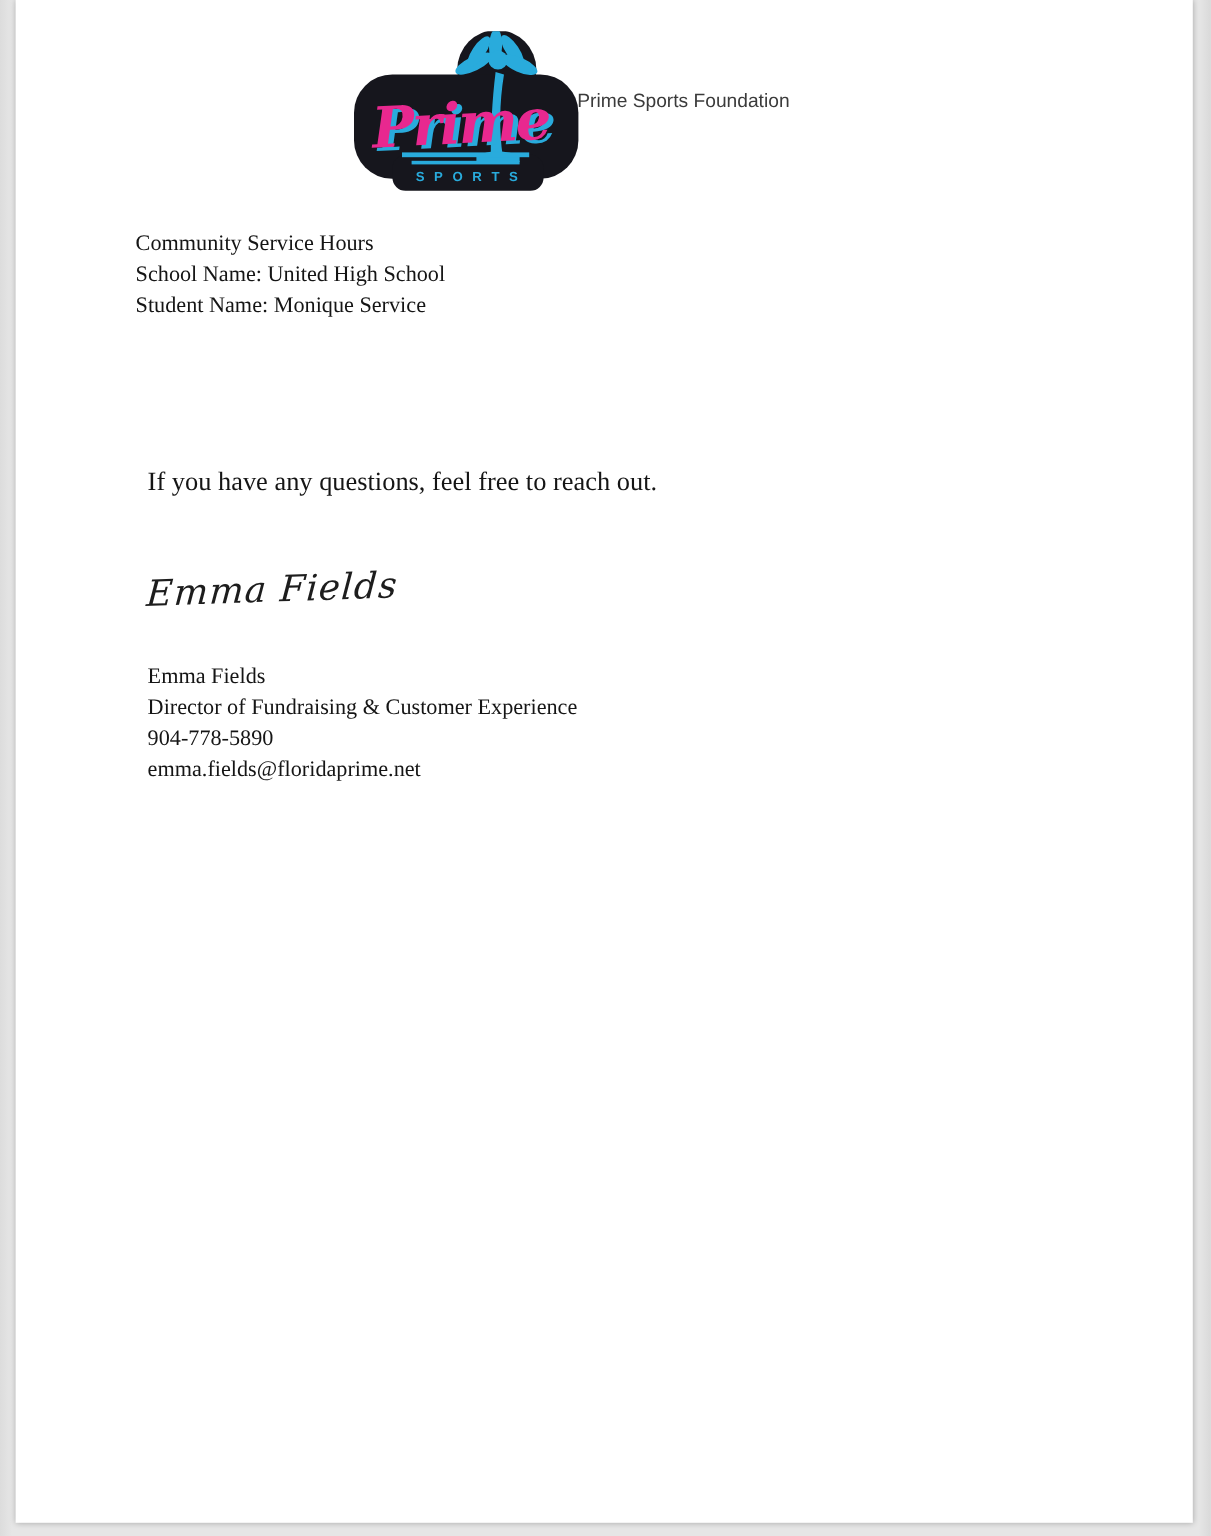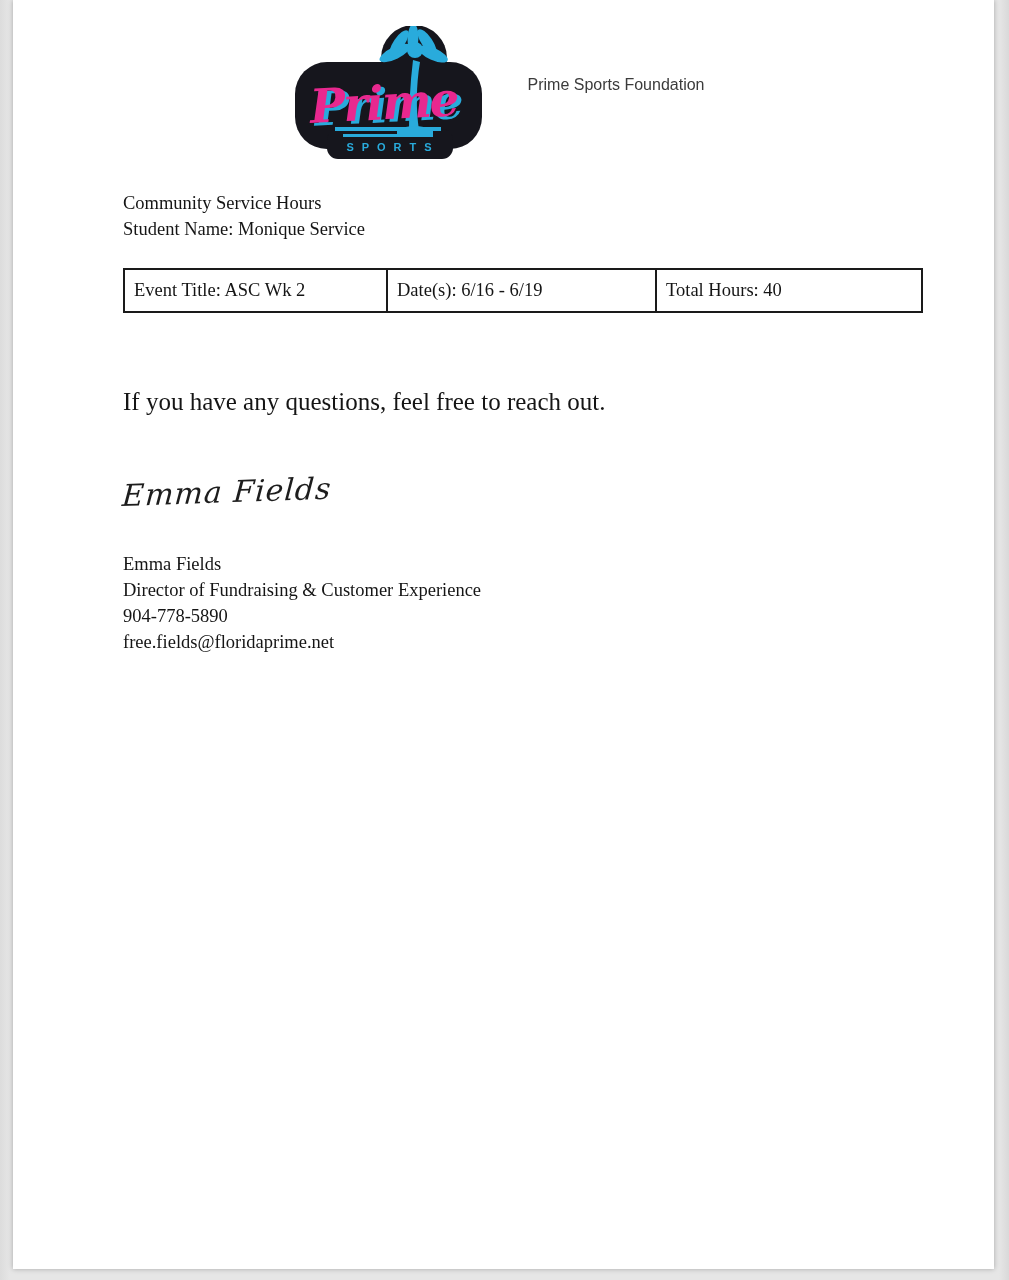--- a/index.html
+++ b/index.html
@@ -41,30 +41,30 @@
   .logo-sports-text {
     font-family: "Liberation Sans", sans-serif;
     font-weight: bold;
     font-size: 11px;
     letter-spacing: 8px;
   }
   .address-block {
     position: absolute;
     left: 468px; top: 74px;
     width: 270px;
-    text-align: center;
+    text-align: left;
     font-family: "Liberation Sans", sans-serif;
     font-size: 16px;
     line-height: 22px;
     color: #3b3b3b;
   }
   
   .intro-block {
     position: absolute;
-    left: 110px; top: 190px;
+    left: 100px; top: 190px;
     font-size: 18.5px;
     line-height: 26px;
     color: #151515;
   }
   .hours-table {
     position: absolute;
     left: 110px; top: 268px;
     width: 765px; height: 45px;
     border-collapse: collapse;
     table-layout: fixed;
@@ -79,21 +79,21 @@
     white-space: nowrap;
     overflow: hidden;
   }
   .col-event { width: 252px; }
   .col-dates { width: 258px; }
   .col-hours { width: 255px; }
   .closing-line {
     position: absolute;
     left: 110px; top: 388px;
     margin: 0;
-    font-size: 25px;
+    font-size: 22px;
     color: #151515;
   }
   .script-signature {
     position: absolute;
     left: 108px; top: 478px;
     font-family: "DejaVu Serif", serif;
     font-style: italic;
     font-size: 30px;
     letter-spacing: 1px;
     color: #1d1d1d;
@@ -145,38 +145,30 @@
 
       <text x="100" y="125" text-anchor="middle" class="logo-sports-text c-cyan">SPORTS</text>
     </svg>
 
     <div class="address-block">
       <div>Prime Sports Foundation</div>
     </div>
 
     <div class="intro-block">
       <div>Community Service Hours</div>
+      <div>School Name: United High School</div>
       <div>Student Name: Monique Service</div>
     </div>
 
-    <table class="hours-table">
-      <tbody>
-        <tr>
-          <td class="col-event">Event Title: ASC Wk 2</td>
-          <td class="col-dates">Date(s): 6/16 - 6/19</td>
-          <td class="col-hours">Total Hours: 40</td>
-        </tr>
-      </tbody>
-    </table>
 
     <p class="closing-line">If you have any questions, feel free to reach out.</p>
 
     <div class="script-signature">Emma Fields</div>
 
     <div class="signature-block">
       <div>Emma Fields</div>
       <div>Director of Fundraising &amp; Customer Experience</div>
       <div>904-778-5890</div>
-      <div>free.fields@floridaprime.net</div>
+      <div>emma.fields@floridaprime.net</div>
     </div>
 
   </div>
 </div>
 
 </body></html>

